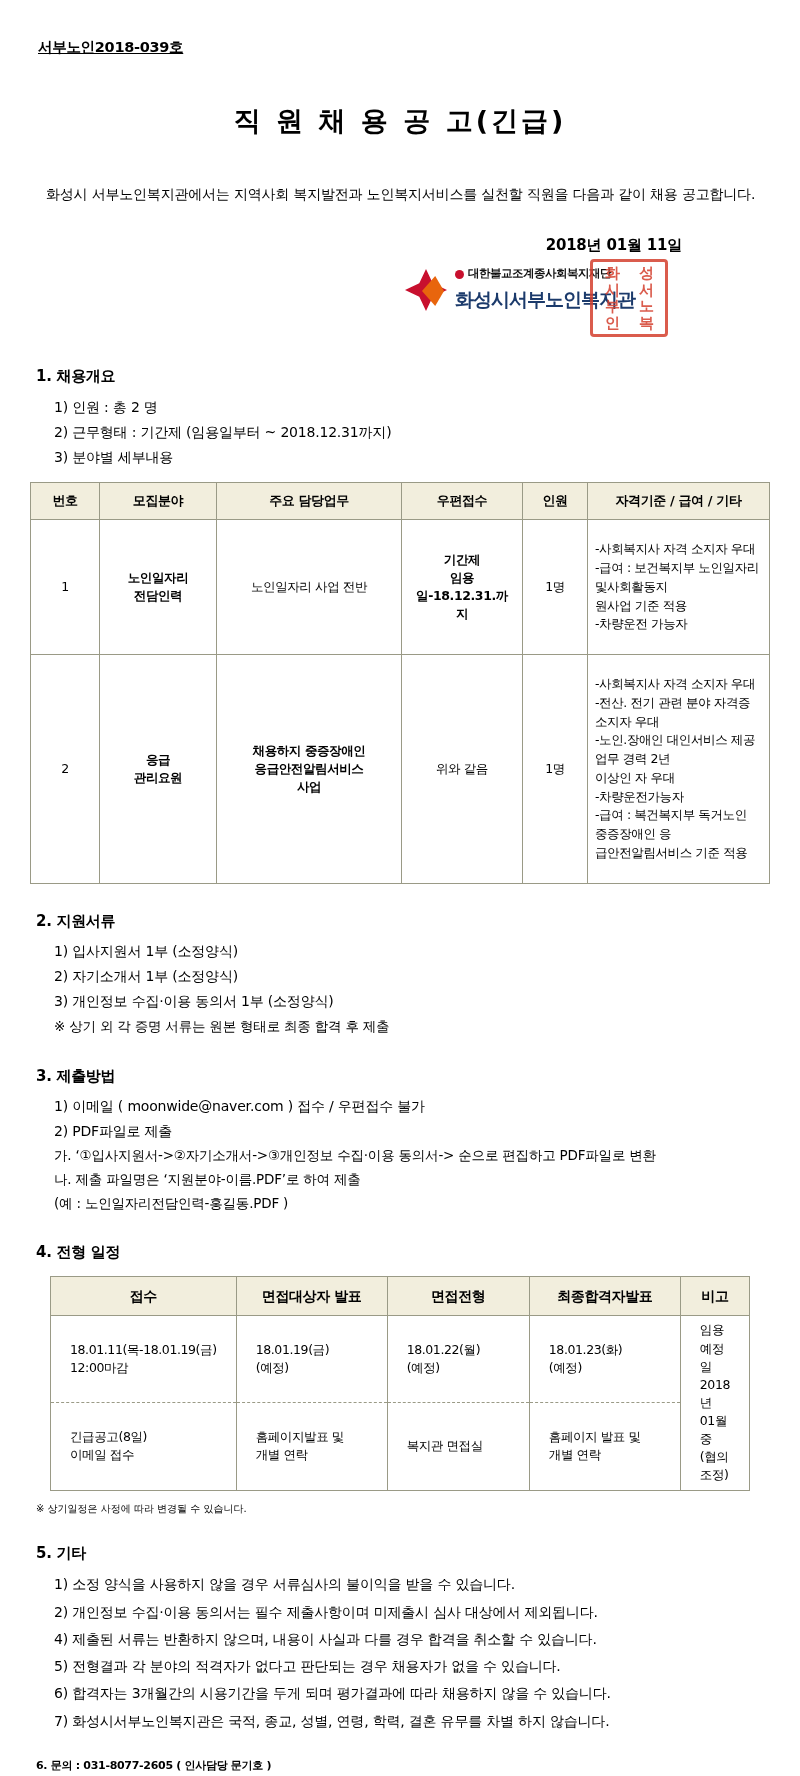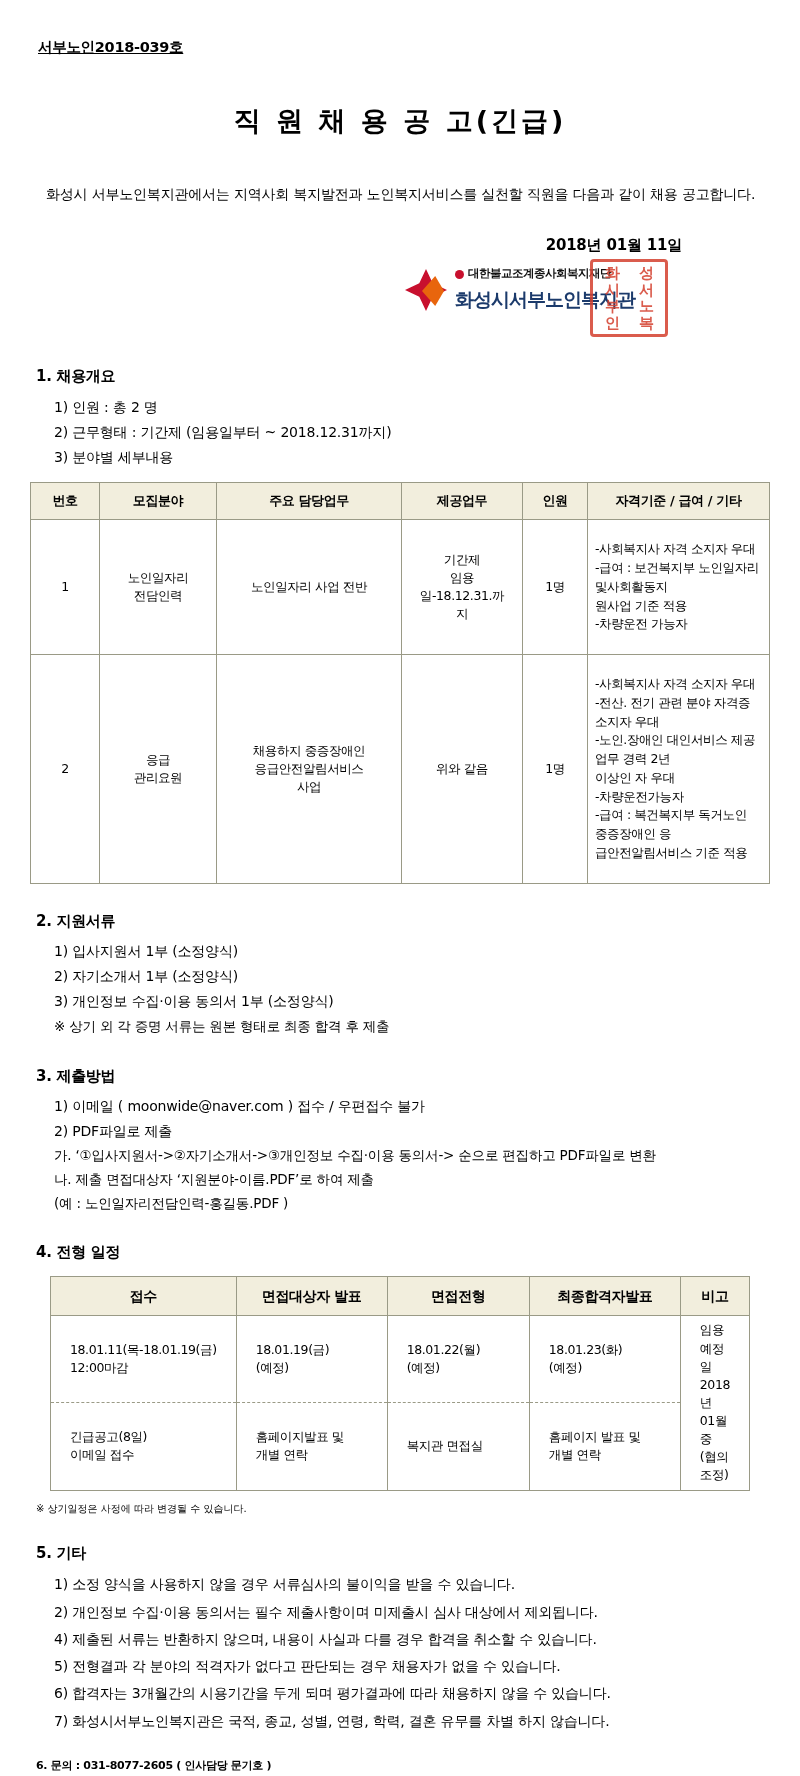--- a/index.html
+++ b/index.html
@@ -184,21 +184,21 @@
     font-weight: bold;
     height: 28px;
     font-size: 13px;
   }
   table.recruit td { text-align: center; }
   table.recruit td.qual {
     text-align: left;
     line-height: 1.5;
     padding: 20px 7px;
   }
-  .cell-2line { line-height: 1.45; }
+  .cell-2line { line-height: 1.45; font-weight: bold; }
 
   table.schedule {
     width: 700px;
     margin-top: 12px;
   }
   table.schedule th {
     background: #f2eedd;
     text-align: center;
     font-weight: bold;
     height: 30px;
@@ -277,21 +277,21 @@
     <li>2) 근무형태 : 기간제 (임용일부터 ~ 2018.12.31까지)</li>
     <li>3) 분야별 세부내용</li>
   </ol>
 
   <table class="recruit">
     <thead>
       <tr>
         <th style="width:44px">번호</th>
         <th style="width:92px">모집분야</th>
         <th style="width:160px">주요 담당업무</th>
-        <th style="width:96px">제공업무</th>
+        <th style="width:96px">우편접수</th>
         <th style="width:40px">인원</th>
         <th>자격기준 / 급여 / 기타</th>
       </tr>
     </thead>
     <tbody>
       <tr style="height:82px">
         <td>1</td>
         <td class="cell-2line">
           <div>노인일자리</div>
           <div>전담인력</div>
@@ -341,21 +341,21 @@
     <li>2) 자기소개서 1부 (소정양식)</li>
     <li>3) 개인정보 수집·이용 동의서 1부 (소정양식)</li>
     <li class="note-small">※ 상기 외 각 증명 서류는 원본 형태로 최종 합격 후 제출</li>
   </ol>
 
   <h2 class="section">3. 제출방법</h2>
   <ol class="lvl1">
     <li>1) 이메일 ( moonwide@naver.com ) 접수 / 우편접수 불가</li>
     <li>2) PDF파일로 제출</li>
     <li class="sub hang">가. ‘①입사지원서-&gt;②자기소개서-&gt;③개인정보 수집·이용 동의서-&gt; 순으로 편집하고 PDF파일로 변환</li>
-    <li class="sub hang">나. 제출 면접대상자 ‘지원분야-이름.PDF’로 하여 제출</li>
+    <li class="sub hang">나. 제출 파일명은 ‘지원분야-이름.PDF’로 하여 제출</li>
     <li class="sub mono-ind">(예 : 노인일자리전담인력-홍길동.PDF )</li>
   </ol>
 
   <h2 class="section">4. 전형 일정</h2>
   <table class="schedule">
     <thead>
       <tr>
         <th style="width:150px">접수</th>
         <th style="width:140px">면접대상자 발표</th>
         <th style="width:128px">면접전형</th>

